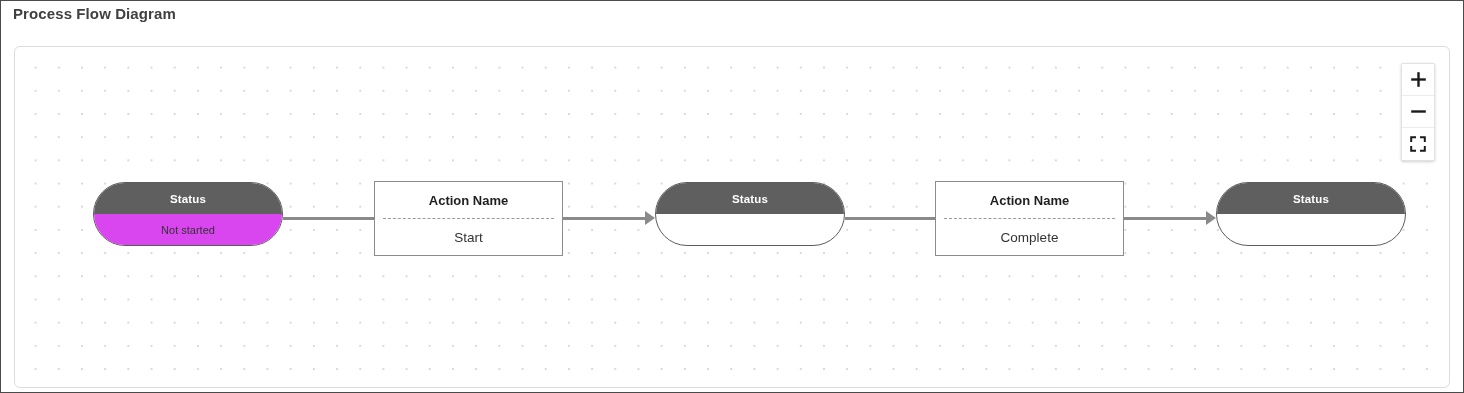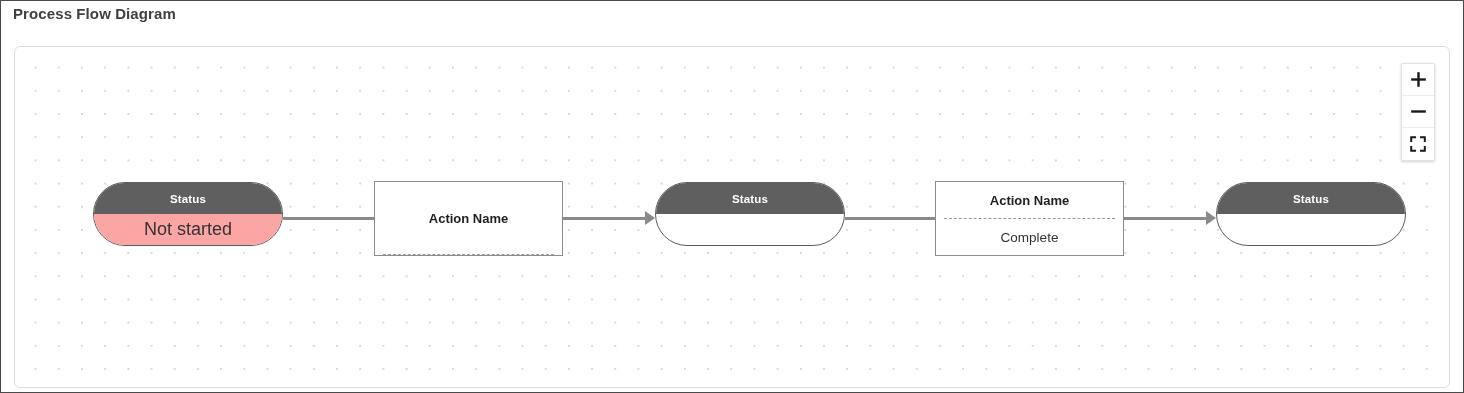--- a/index.html
+++ b/index.html
@@ -77,23 +77,23 @@
     font-size: 11.5px;
     font-weight: bold;
     display: flex;
     align-items: center;
     justify-content: center;
     letter-spacing: 0.15px;
   }
   .node-status .bdy {
     height: 50%;
     box-sizing: border-box;
-    background: #fca5a5;
+    background: #d946ef;
     color: #333333;
-    font-size: 18px;
+    font-size: 11px;
     display: flex;
     align-items: center;
     justify-content: center;
   }
 
   
   .node-action {
     position: absolute;
     width: 189px;
     height: 75px;
@@ -190,20 +190,21 @@
       <div class="node-status" style="left:78px;">
         <div class="hdr">Status</div>
         <div class="bdy">Not started</div>
       </div>
 
       <div class="edge" style="left:268px; width:91px;"></div>
 
       <div class="node-action" style="left:359px;">
         <div class="hdr">Action Name</div>
         <div class="sep"></div>
+        <div class="bdy">Start</div>
       </div>
 
       <div class="edge" style="left:548px; width:83px;">
         <span class="head"></span>
       </div>
 
       <div class="node-status" style="left:640px;">
         <div class="hdr">Status</div>
       </div>
 

